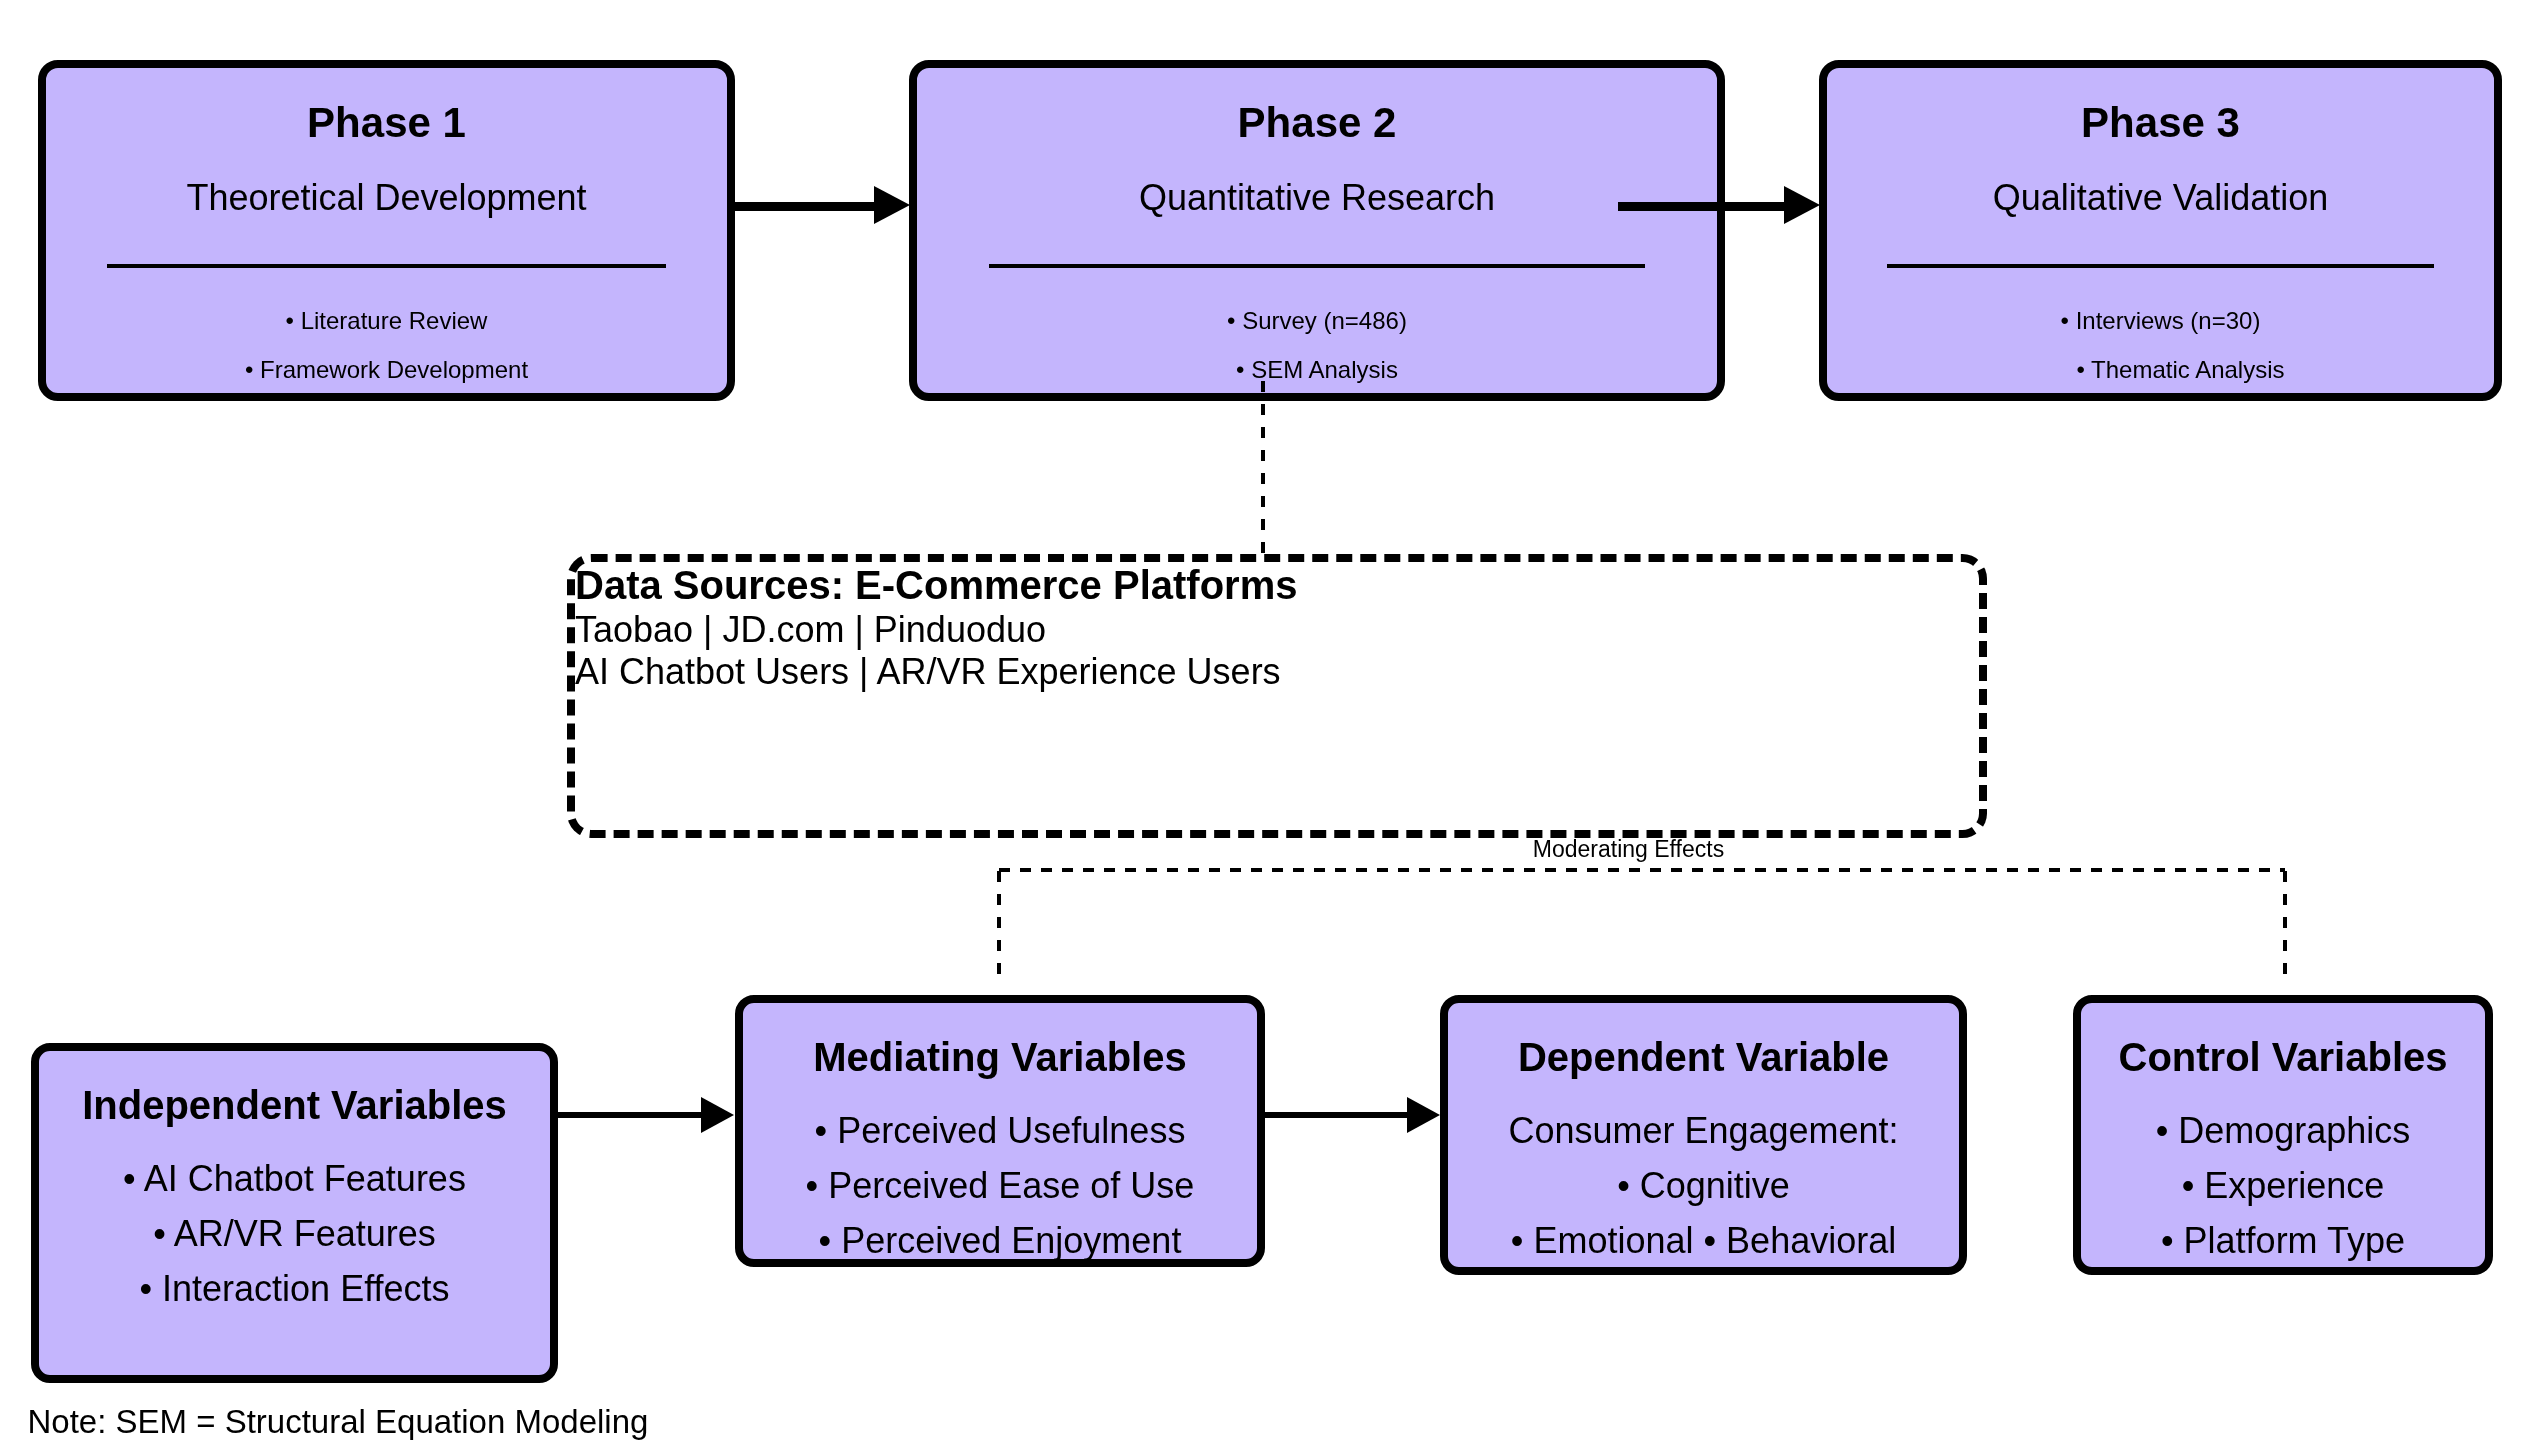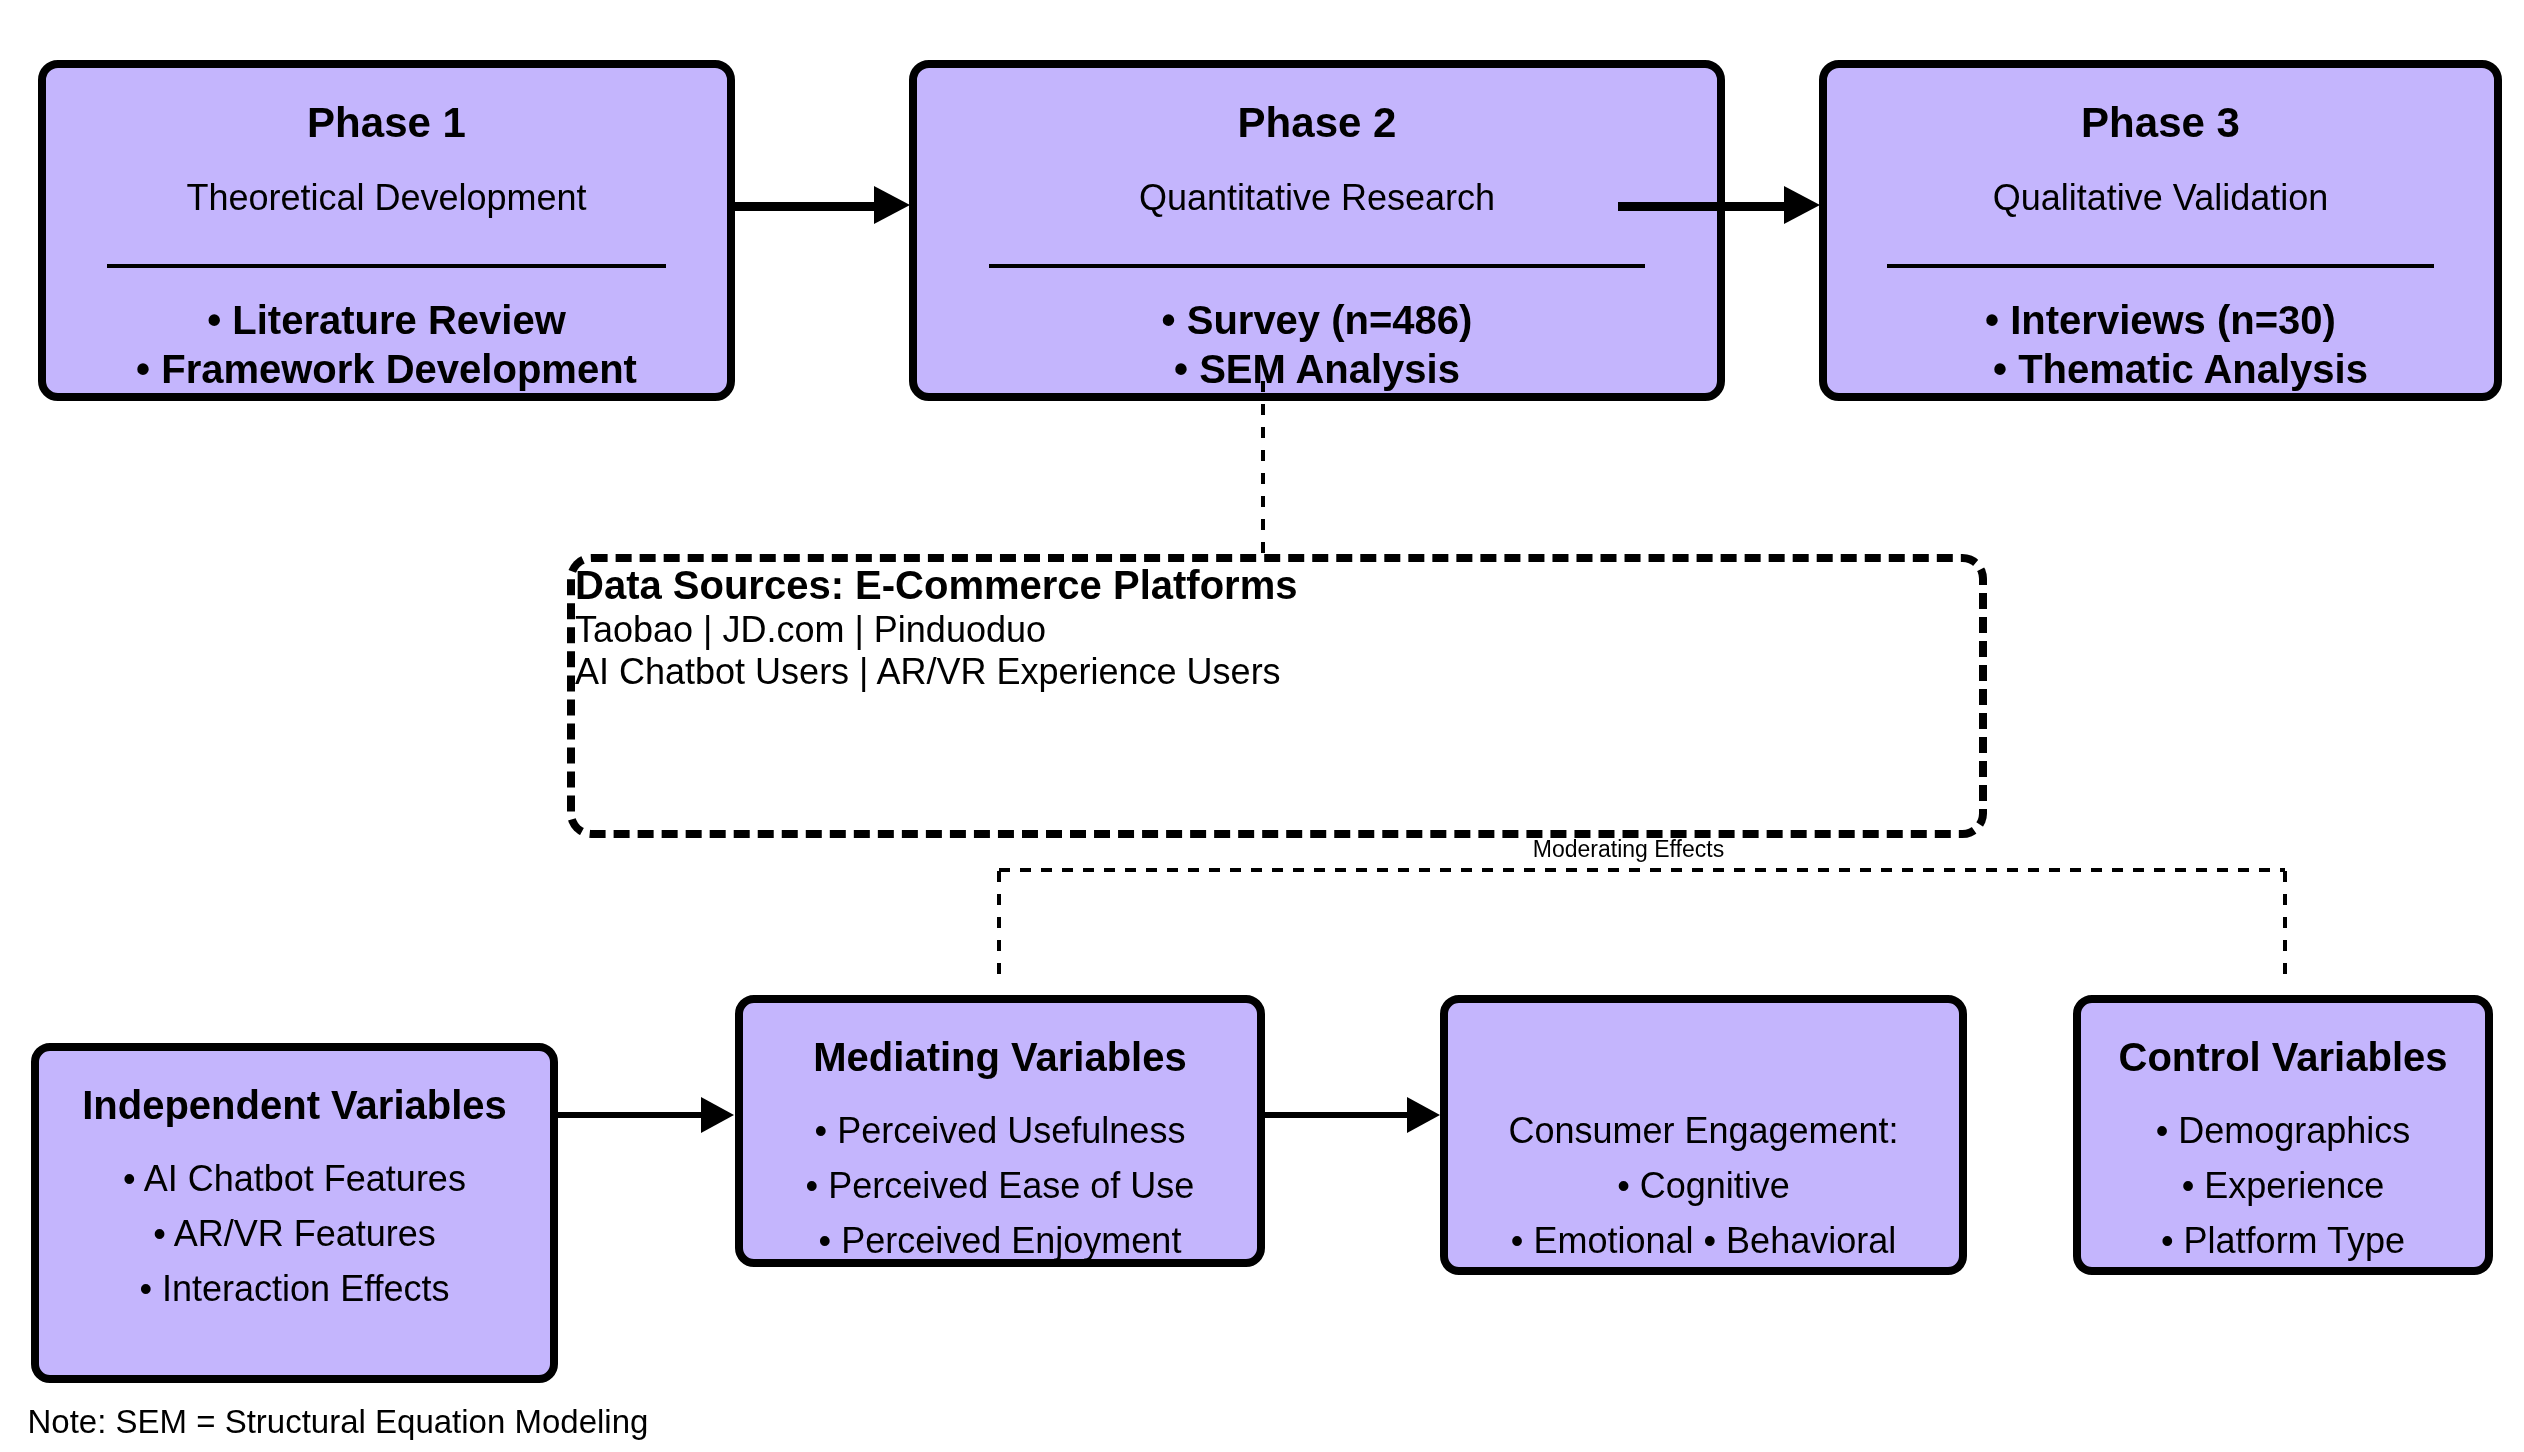--- a/index.html
+++ b/index.html
@@ -17,21 +17,21 @@
     background: #c4b5fd;
     border: 8.7px solid #000000;
     border-radius: 20px;
     box-sizing: border-box;
     margin-top: 20px;
   }
   .box .line { position: absolute; left: 0; width: 100%; text-align: center; white-space: nowrap; }
   .phase-title   { font-size: 42px; font-weight: bold; line-height: 51px; height: 51px; }
   .phase-sub     { font-size: 36px; line-height: 43px; height: 43px; }
   .divider       { position: absolute; left: 9%; width: 82%; height: 3.6px; background: #000000; }
-  .bullet        { font-size: 40px; line-height: 43px; height: 43px; font-weight: bold; }
+  .bullet        { font-size: 24px; line-height: 43px; height: 43px; }
   .var-box       { border-width: 8px; border-radius: 19px; }
   .var-title     { font-size: 40px; font-weight: bold; line-height: 48px; height: 48px; }
   .var-line      { font-size: 36px; line-height: 42px; height: 42px; }
   .dashed-box {
     position: absolute;
     border: 8px dashed #000000;
     border-radius: 24.6px;
     box-sizing: border-box;
     background: transparent;
   }
@@ -123,20 +123,21 @@
   </div>
 
   <div class="box var-box" style="left:735px; top:975px; width:530px; height:272px;">
     <div class="line var-title" style="top:30px;">Mediating Variables</div>
     <div class="line var-line" style="top:107px;">• Perceived Usefulness</div>
     <div class="line var-line" style="top:162px;">• Perceived Ease of Use</div>
     <div class="line var-line" style="top:217px;">• Perceived Enjoyment</div>
   </div>
 
   <div class="box var-box" style="left:1440px; top:975px; width:527px; height:280px;">
+    <div class="line var-title" style="top:30px;">Dependent Variable</div>
     <div class="line var-line" style="top:107px;">Consumer Engagement:</div>
     <div class="line var-line" style="top:162px;">• Cognitive</div>
     <div class="line var-line" style="top:217px;">• Emotional • Behavioral</div>
   </div>
 
   <div class="box var-box" style="left:2073px; top:975px; width:420px; height:280px;">
     <div class="line var-title" style="top:30px;">Control Variables</div>
     <div class="line var-line" style="top:107px;">• Demographics</div>
     <div class="line var-line" style="top:162px;">• Experience</div>
     <div class="line var-line" style="top:217px;">• Platform Type</div>

